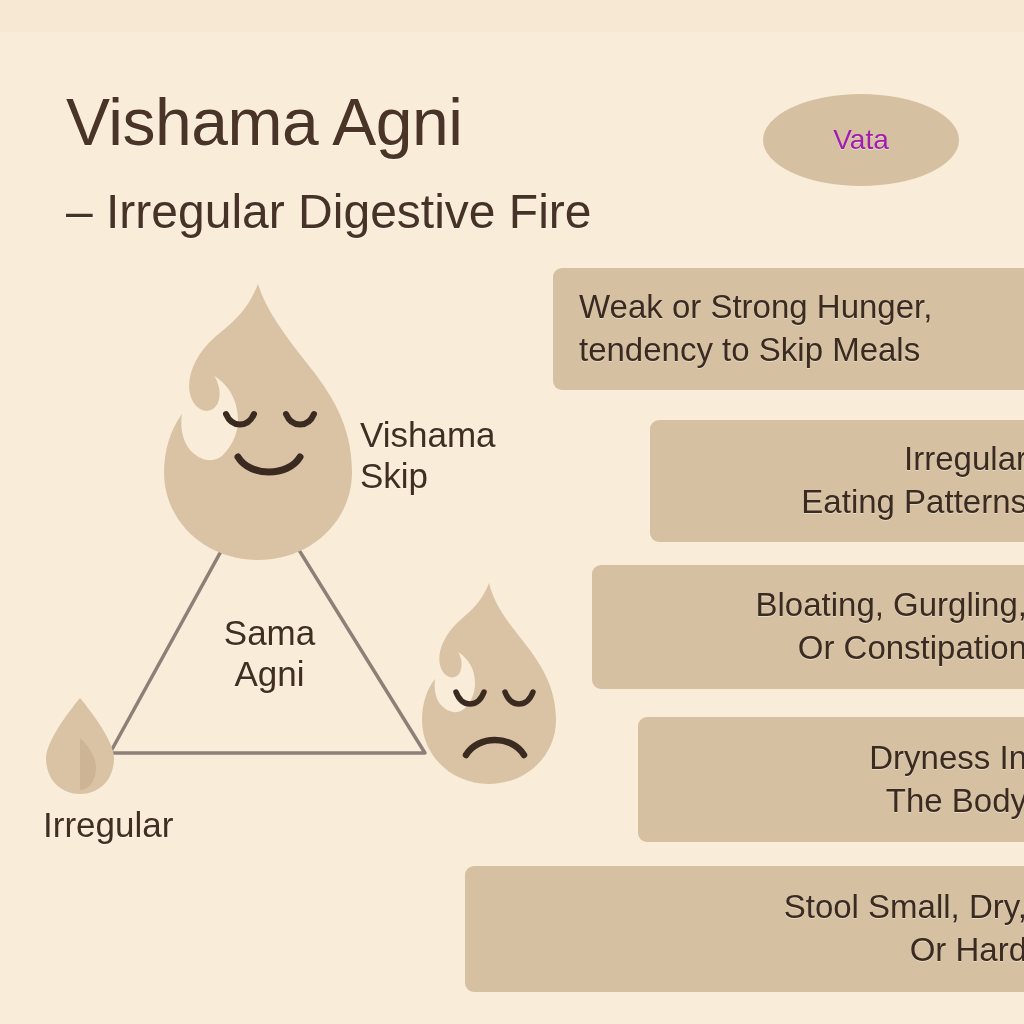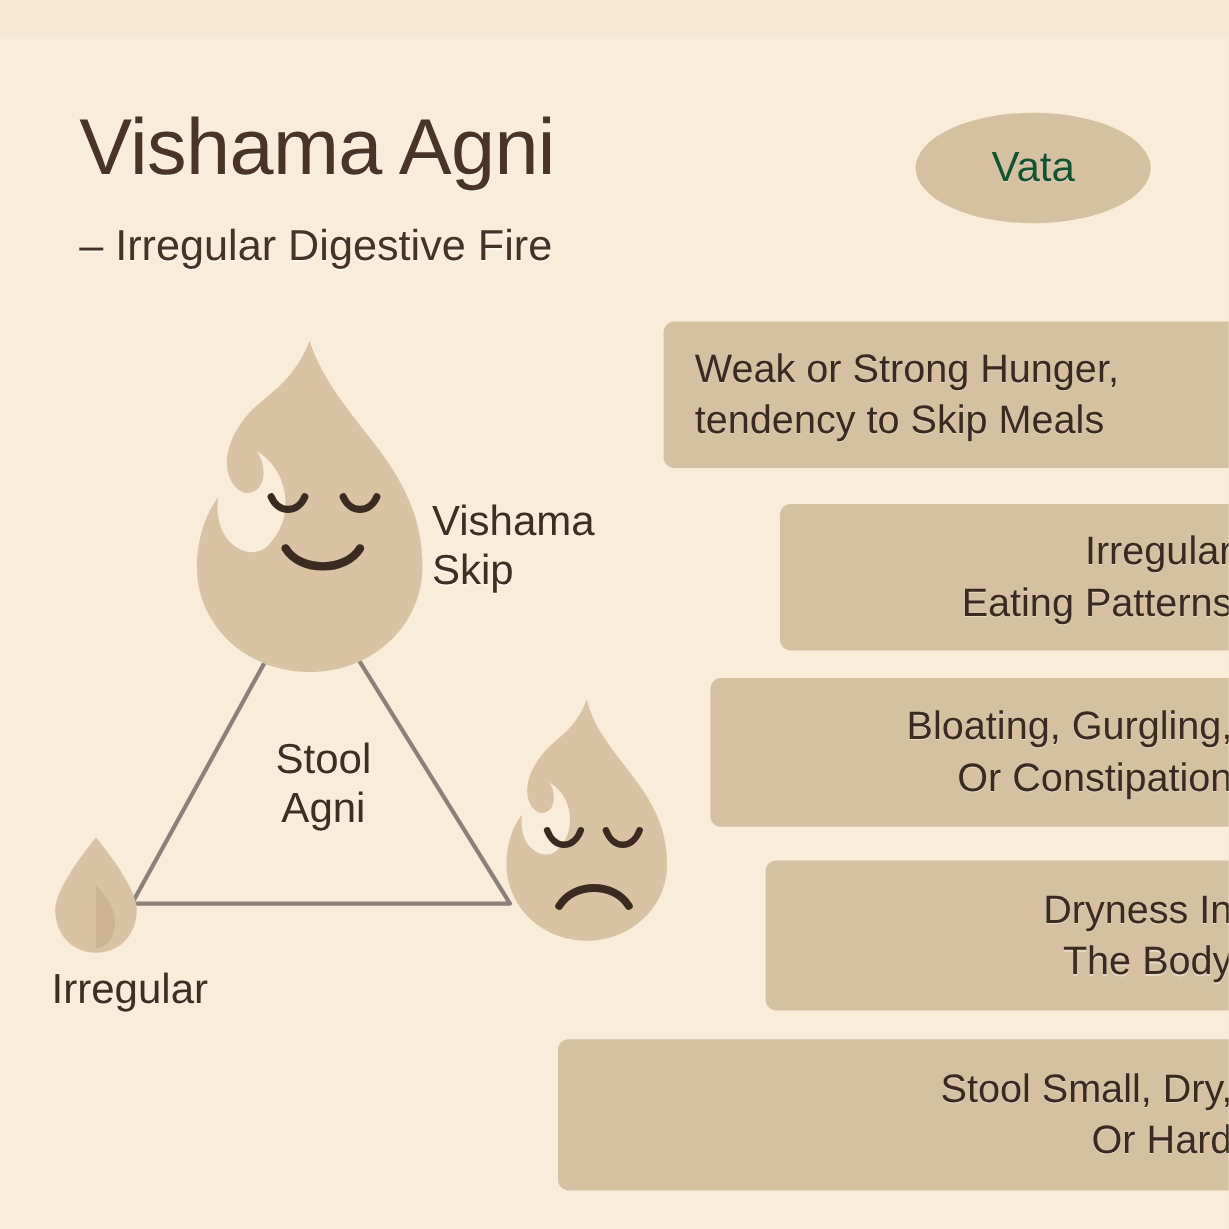--- a/index.html
+++ b/index.html
@@ -27,43 +27,43 @@
     font-weight: 400;
     letter-spacing: -0.5px;
     color: #4a3428;
     white-space: nowrap;
     text-shadow: 0 1px 0 rgba(255,255,255,0.55);
   }
   #subtitle {
     position: absolute;
     left: 66px;
     top: 152px;
-    font-size: 36px;
+    font-size: 48px;
     font-weight: 400;
     color: #473227;
     white-space: nowrap;
     text-shadow: 0 1px 0 rgba(255,255,255,0.5);
   }
 
   
   #dosha-badge {
     position: absolute;
     left: 763px;
     top: 62px;
     width: 196px;
     height: 92px;
     border-radius: 50%;
     background: #d6c0a2;
     display: flex;
     align-items: center;
     justify-content: center;
   }
   #dosha-badge .badge-label {
-    font-size: 35px;
-    color: #14532d;
+    font-size: 28px;
+    color: #a21caf;
     text-shadow: 0 1px 0 rgba(255,255,255,0.45);
   }
 
   
   #diagram {
     position: absolute;
     left: 0;
     top: 0;
     width: 620px;
     height: 1024px;
@@ -180,21 +180,21 @@
                  C80,666 46,706 46,726
                  C46,748 61,762 80,762
                  C99,762 114,748 114,726
                  C114,706 80,666 80,666 Z" fill="#d9c3a4"></path>
         <path d="M80,706 C80,706 96,720 96,736 C96,750 88,758 80,758 Z" fill="#cdb495"></path>
       </g>
     </svg>
 
     <div class="node-label" id="label-vishama">Vishama
 Skip</div>
-    <div class="node-label" id="label-sama">Stool
+    <div class="node-label" id="label-sama">Sama
 Agni</div>
     <div class="node-label" id="label-tikshagni">Irregular</div>
   </div>
 
   <div class="symptom-box align-left" id="box-0">
     <span class="box-text">Weak or Strong Hunger,
 tendency to Skip Meals</span>
   </div>
   <div class="symptom-box align-right" id="box-1">
     <span class="box-text">Irregular

